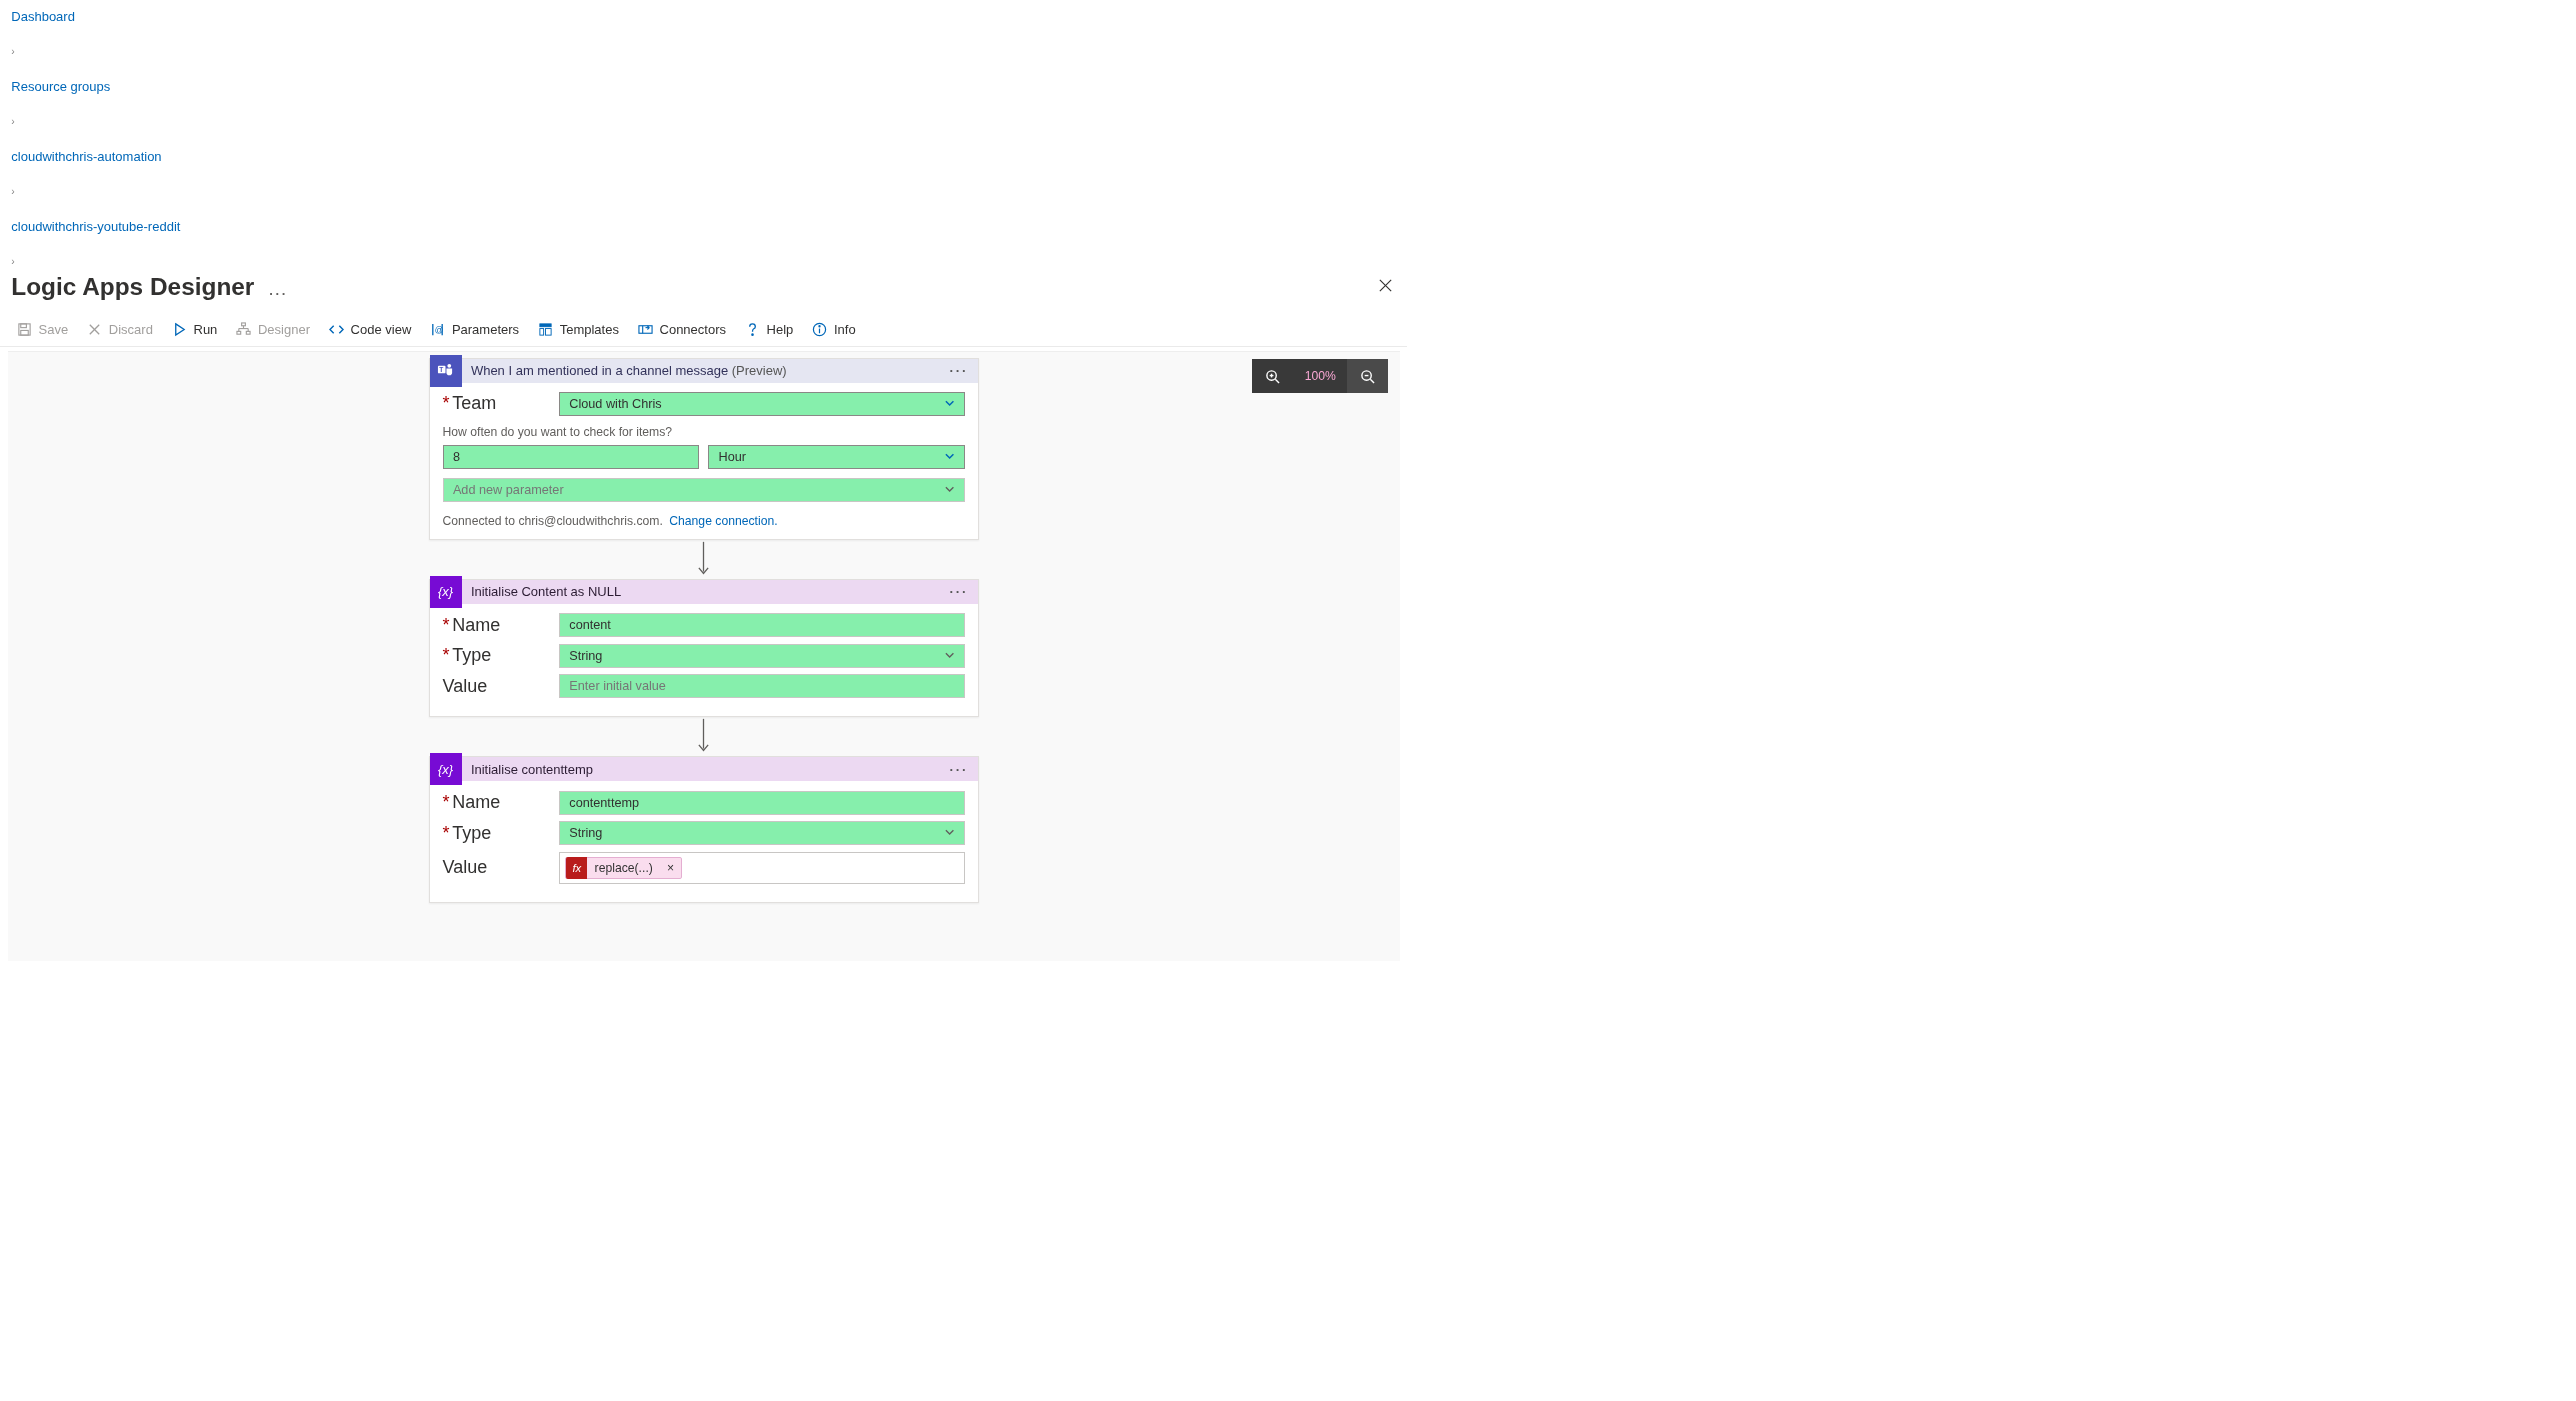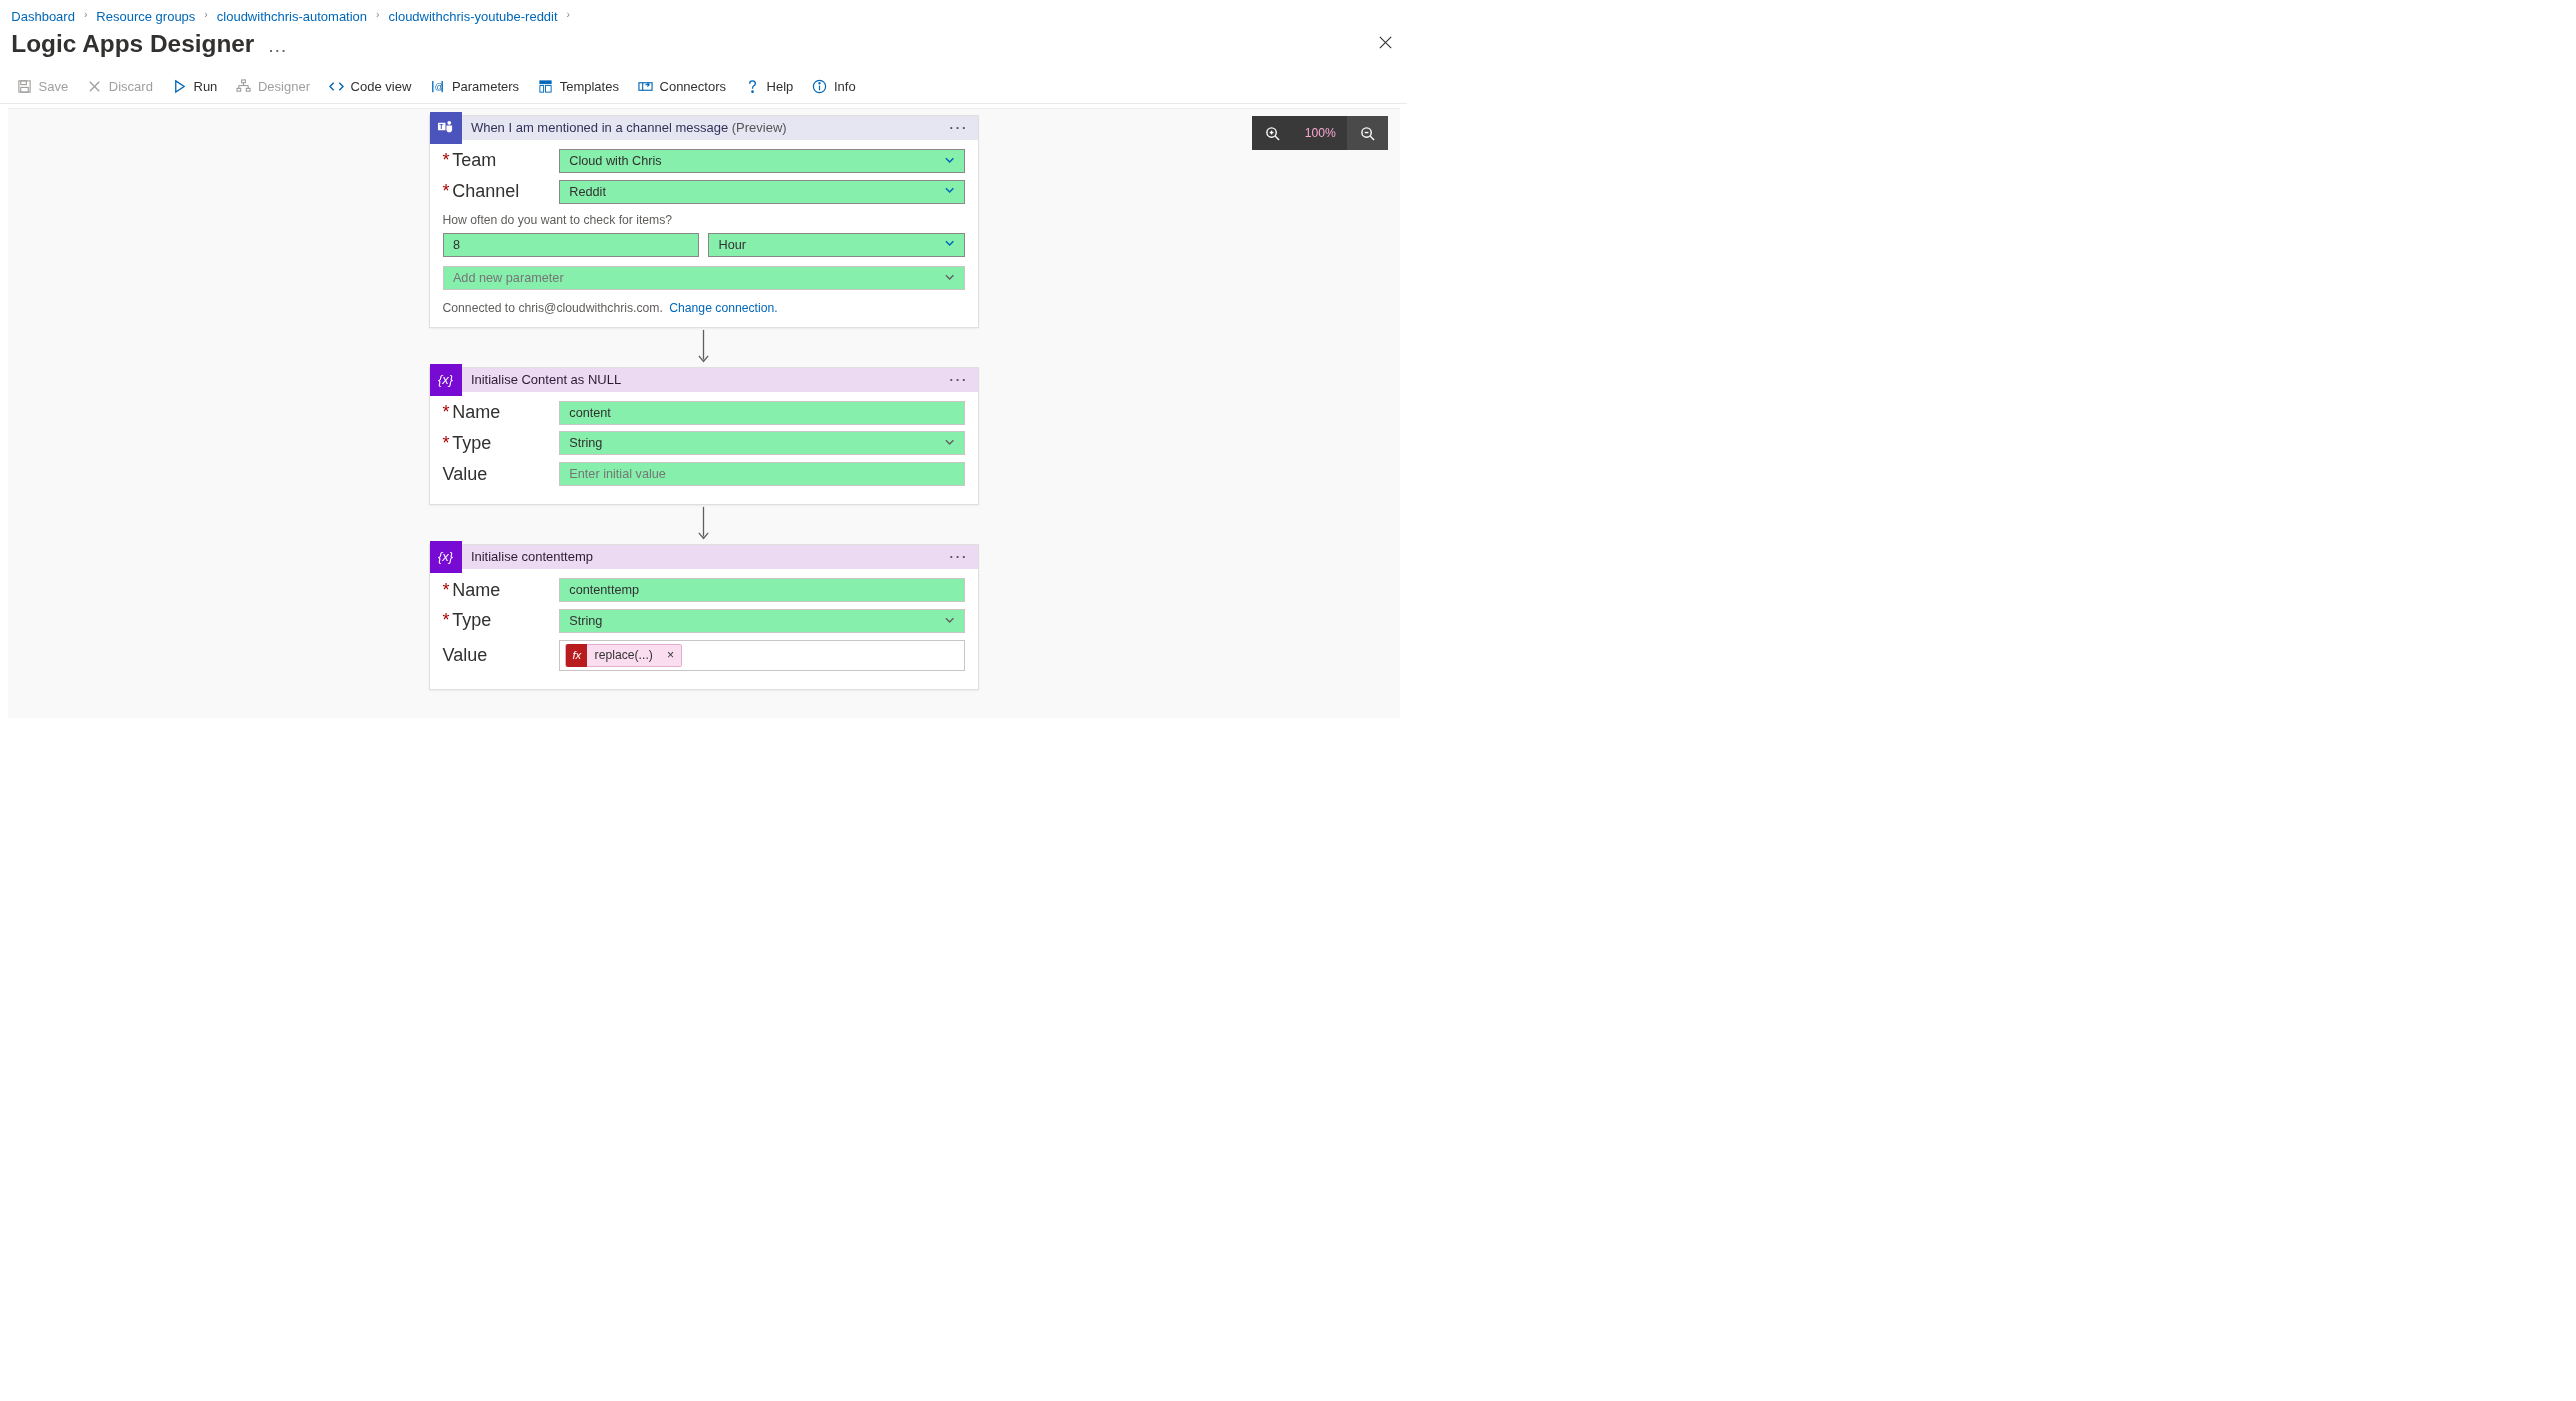--- a/index.html
+++ b/index.html
@@ -8,23 +8,24 @@
     font-family: "Segoe UI", -apple-system, BlinkMacSystemFont, sans-serif;
     font-size: 13px;
     background: #ffffff;
     color: #323130;
     width: 1407px;
   }
   
   .breadcrumb {
     display: flex;
     align-items: flex-start;
-    gap: 9px;
+    gap: 22px;
     padding: 9.4px 11.3px 3.8px 11.3px;
     font-size: 13px;
+    flex-direction: column;
   }
   .breadcrumb a { color: #0067b8; text-decoration: none; }
   .breadcrumb .sep { color: #888; font-size: 10.3px; }
   
   .title-row {
     display: flex;
     align-items: center;
     justify-content: space-between;
     padding: 0 13px 7.5px 11.3px;
   }
@@ -338,31 +339,20 @@
           <div class="label"><span class="req">*</span><span>Team</span></div>
           <div class="field">
             <div class="combobox">
                 <span>Cloud with Chris</span>
               </div>
             <span class="chev blue"><svg viewBox="0 0 12 12" fill="none" stroke-width="1.6">
                   <polyline points="2,4 6,8 10,4"></polyline>
                 </svg></span>
           </div>
         </div>
-        <div class="row">
-          <div class="label"><span class="req">*</span><span>Channel</span></div>
-          <div class="field">
-            <div class="combobox">
-                <span>Reddit</span>
-              </div>
-            <span class="chev blue"><svg viewBox="0 0 12 12" fill="none" stroke-width="1.6">
-                  <polyline points="2,4 6,8 10,4"></polyline>
-                </svg></span>
-          </div>
-        </div>
         <div class="subtext">How often do you want to check for items?</div>
         <div class="dual">
           <div class="half">
             <div class="textbox">
                 <span>8</span>
               </div>
           </div>
           <div class="half">
             <div class="combobox">
                 <span>Hour</span>

